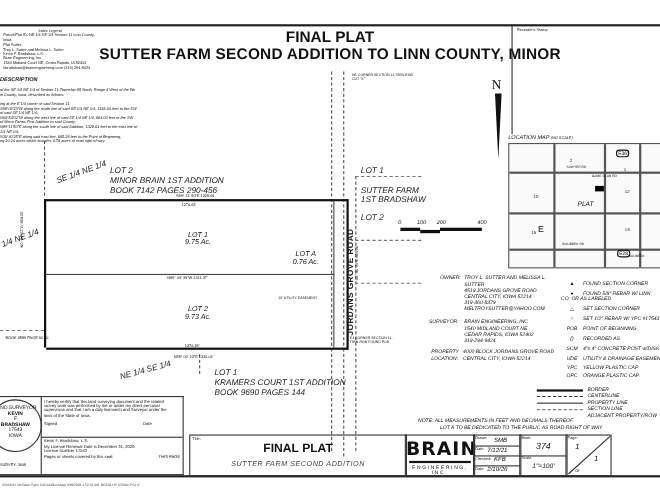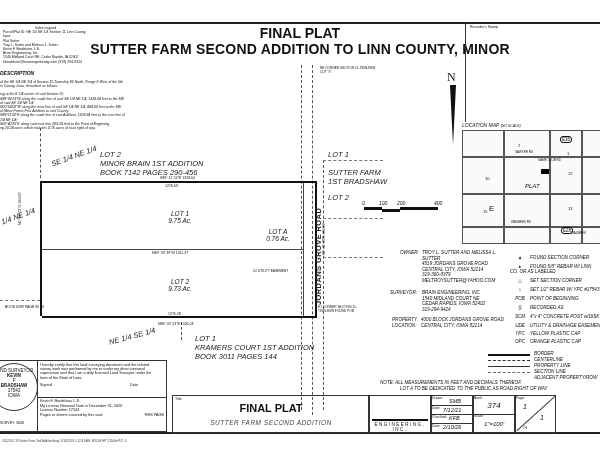--- a/index.html
+++ b/index.html
@@ -102,21 +102,21 @@
 </div>
 <div class="abs lbl" style="left:328px;top:150px;">LOT 1</div>
 <div class="abs lbl" style="left:328px;top:168px;">
   <div>SUTTER FARM</div>
   <div>1ST BRADSHAW</div>
 </div>
 <div class="abs lbl" style="left:328px;top:193px;">LOT 2</div>
 <div class="abs lbl" style="left:195px;top:334px;">
   <div>LOT 1</div>
   <div>KRAMERS COURT 1ST ADDITION</div>
-  <div>BOOK 3011 PAGES 144</div>
+  <div>BOOK 9690 PAGES 144</div>
 </div>
 
 <div class="abs" style="left:150px;top:210px;text-align:center;width:60px;font-style:italic;font-size:6.5px;line-height:7px;">
   <div>LOT 1</div>
   <div>9.75 Ac.</div>
 </div>
 <div class="abs" style="left:150px;top:278px;text-align:center;width:60px;font-style:italic;font-size:6.5px;line-height:7px;">
   <div>LOT 2</div>
   <div>9.73 Ac.</div>
 </div>
@@ -246,20 +246,21 @@
     </div>
   </div>
 </div>
 
 <div class="abs tb" style="left:172px;top:395px;width:196px;height:36px;">
   <div class="abs" style="left:2px;top:1px;font-size:3.5px;">Title:</div>
   <div class="abs" style="left:0;top:6px;width:196px;text-align:center;font-weight:bold;font-size:11px;">FINAL PLAT</div>
   <div class="abs" style="left:0;top:23px;width:196px;text-align:center;font-style:italic;font-size:6.5px;color:#444;letter-spacing:0.5px;">SUTTER FARM SECOND ADDITION</div>
 </div>
 <div class="abs tb" style="left:368px;top:395px;width:62px;height:36px;">
+  <div class="abs" style="left:0;top:3px;width:62px;text-align:center;font-weight:bold;font-size:17px;letter-spacing:1px;font-family:'DejaVu Sans',sans-serif;">BRAIN</div>
   <div class="abs" style="left:3px;top:23px;width:56px;height:2px;background:#111;"></div>
   <div class="abs" style="left:0;top:26px;width:62px;text-align:center;font-size:4.5px;letter-spacing:1.5px;">ENGINEERING, INC.</div>
 </div>
 <div class="abs tb" style="left:430px;top:395px;width:42px;height:36px;font-size:3.5px;">
   <div class="abs" style="left:0;top:0;width:42px;height:9px;border-bottom:1px solid #333;">
       <span class="abs" style="left:1px;top:0">Drawn:</span>
       <span class="abs it" style="left:18px;top:2px;font-size:5.5px">SMB</span>
     </div>
   <div class="abs" style="left:0;top:9px;width:42px;height:9px;border-bottom:1px solid #333;">
       <span class="abs" style="left:1px;top:1px">Date:</span>

